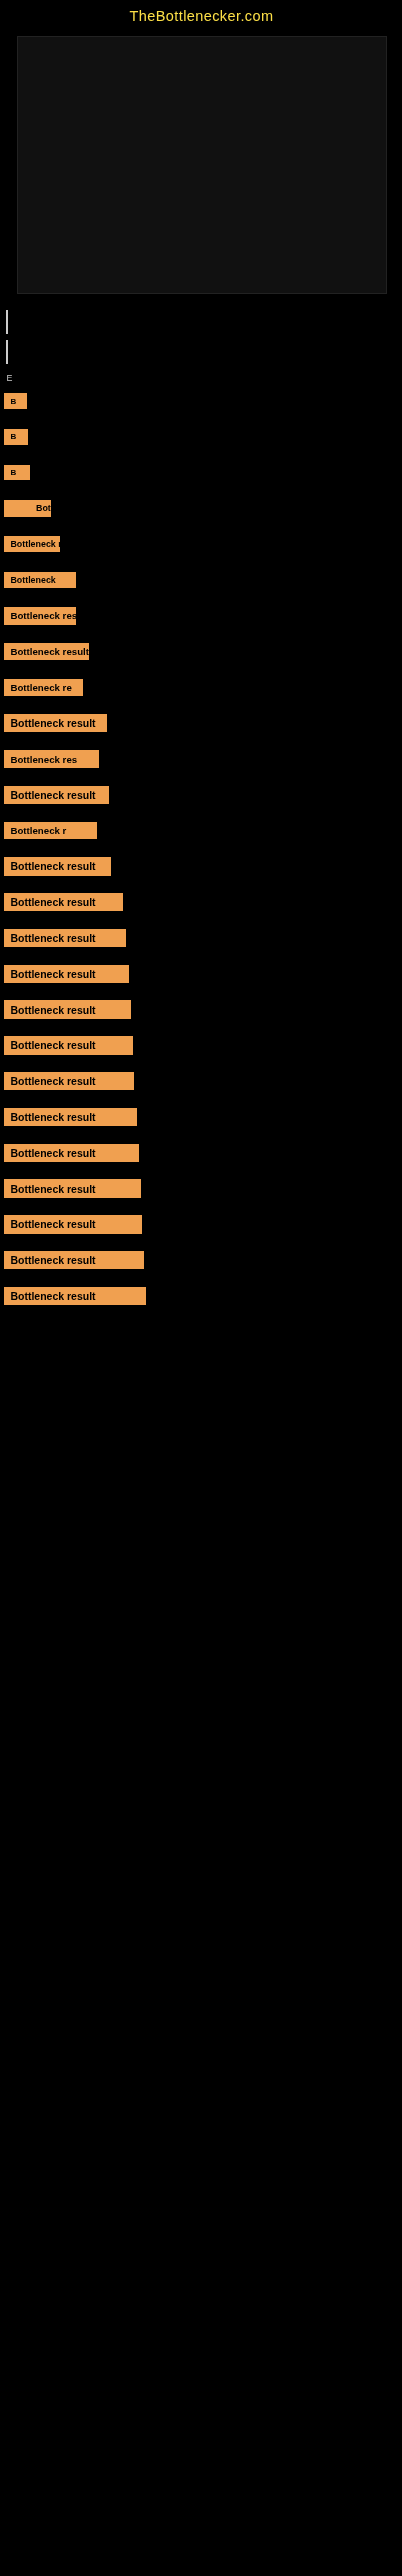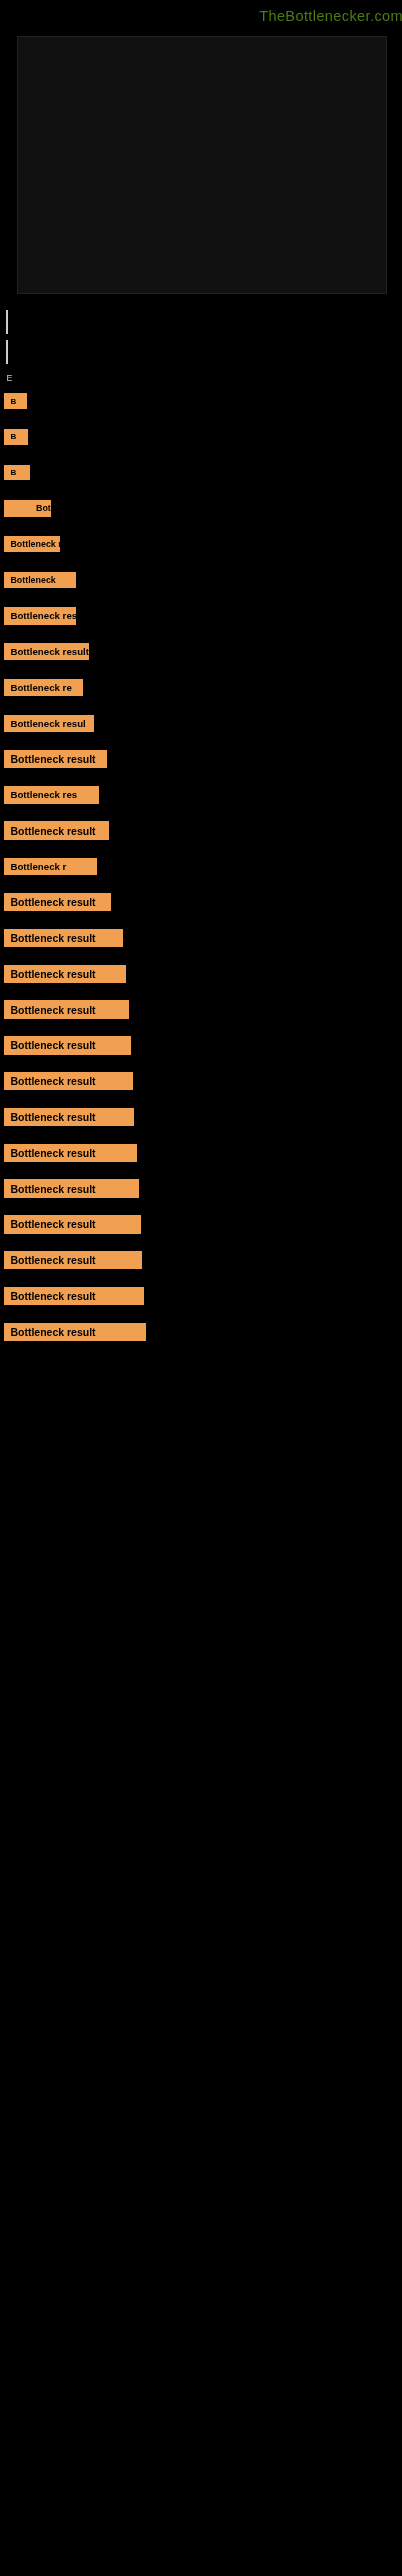--- a/index.html
+++ b/index.html
@@ -10,23 +10,23 @@
 
     body {
       background-color: #000000;
       width: 403px;
       min-height: 2576px;
       font-family: Arial, sans-serif;
       position: relative;
     }
 
     .site-title {
-      color: #4d7c0f;
+      color: #fde047;
       font-size: 14.5px;
-      text-align: right;
+      text-align: center;
       padding: 8px 0 4px 0;
       letter-spacing: 0.4px;
     }
 
     .chart-area {
       width: 370px;
       height: 258px;
       margin: 8px auto 0 auto;
       background-color: #111111;
       border: 0.8px solid #222;
@@ -133,23 +133,20 @@
   </div>
   <div class="bottleneck-item item-6">
     <span class="bottleneck-label">Bottleneck res</span>
   </div>
   <div class="bottleneck-item item-7">
     <span class="bottleneck-label">Bottleneck result</span>
   </div>
   <div class="bottleneck-item item-8">
     <span class="bottleneck-label">Bottleneck re</span>
   </div>
-  <div class="bottleneck-item item-9">
-    <span class="bottleneck-label">Bottleneck resul</span>
-  </div>
   <div class="bottleneck-item item-10">
     <span class="bottleneck-label">Bottleneck result</span>
   </div>
   <div class="bottleneck-item item-11">
     <span class="bottleneck-label">Bottleneck res</span>
   </div>
   <div class="bottleneck-item item-12">
     <span class="bottleneck-label">Bottleneck result</span>
   </div>
   <div class="bottleneck-item item-13">

